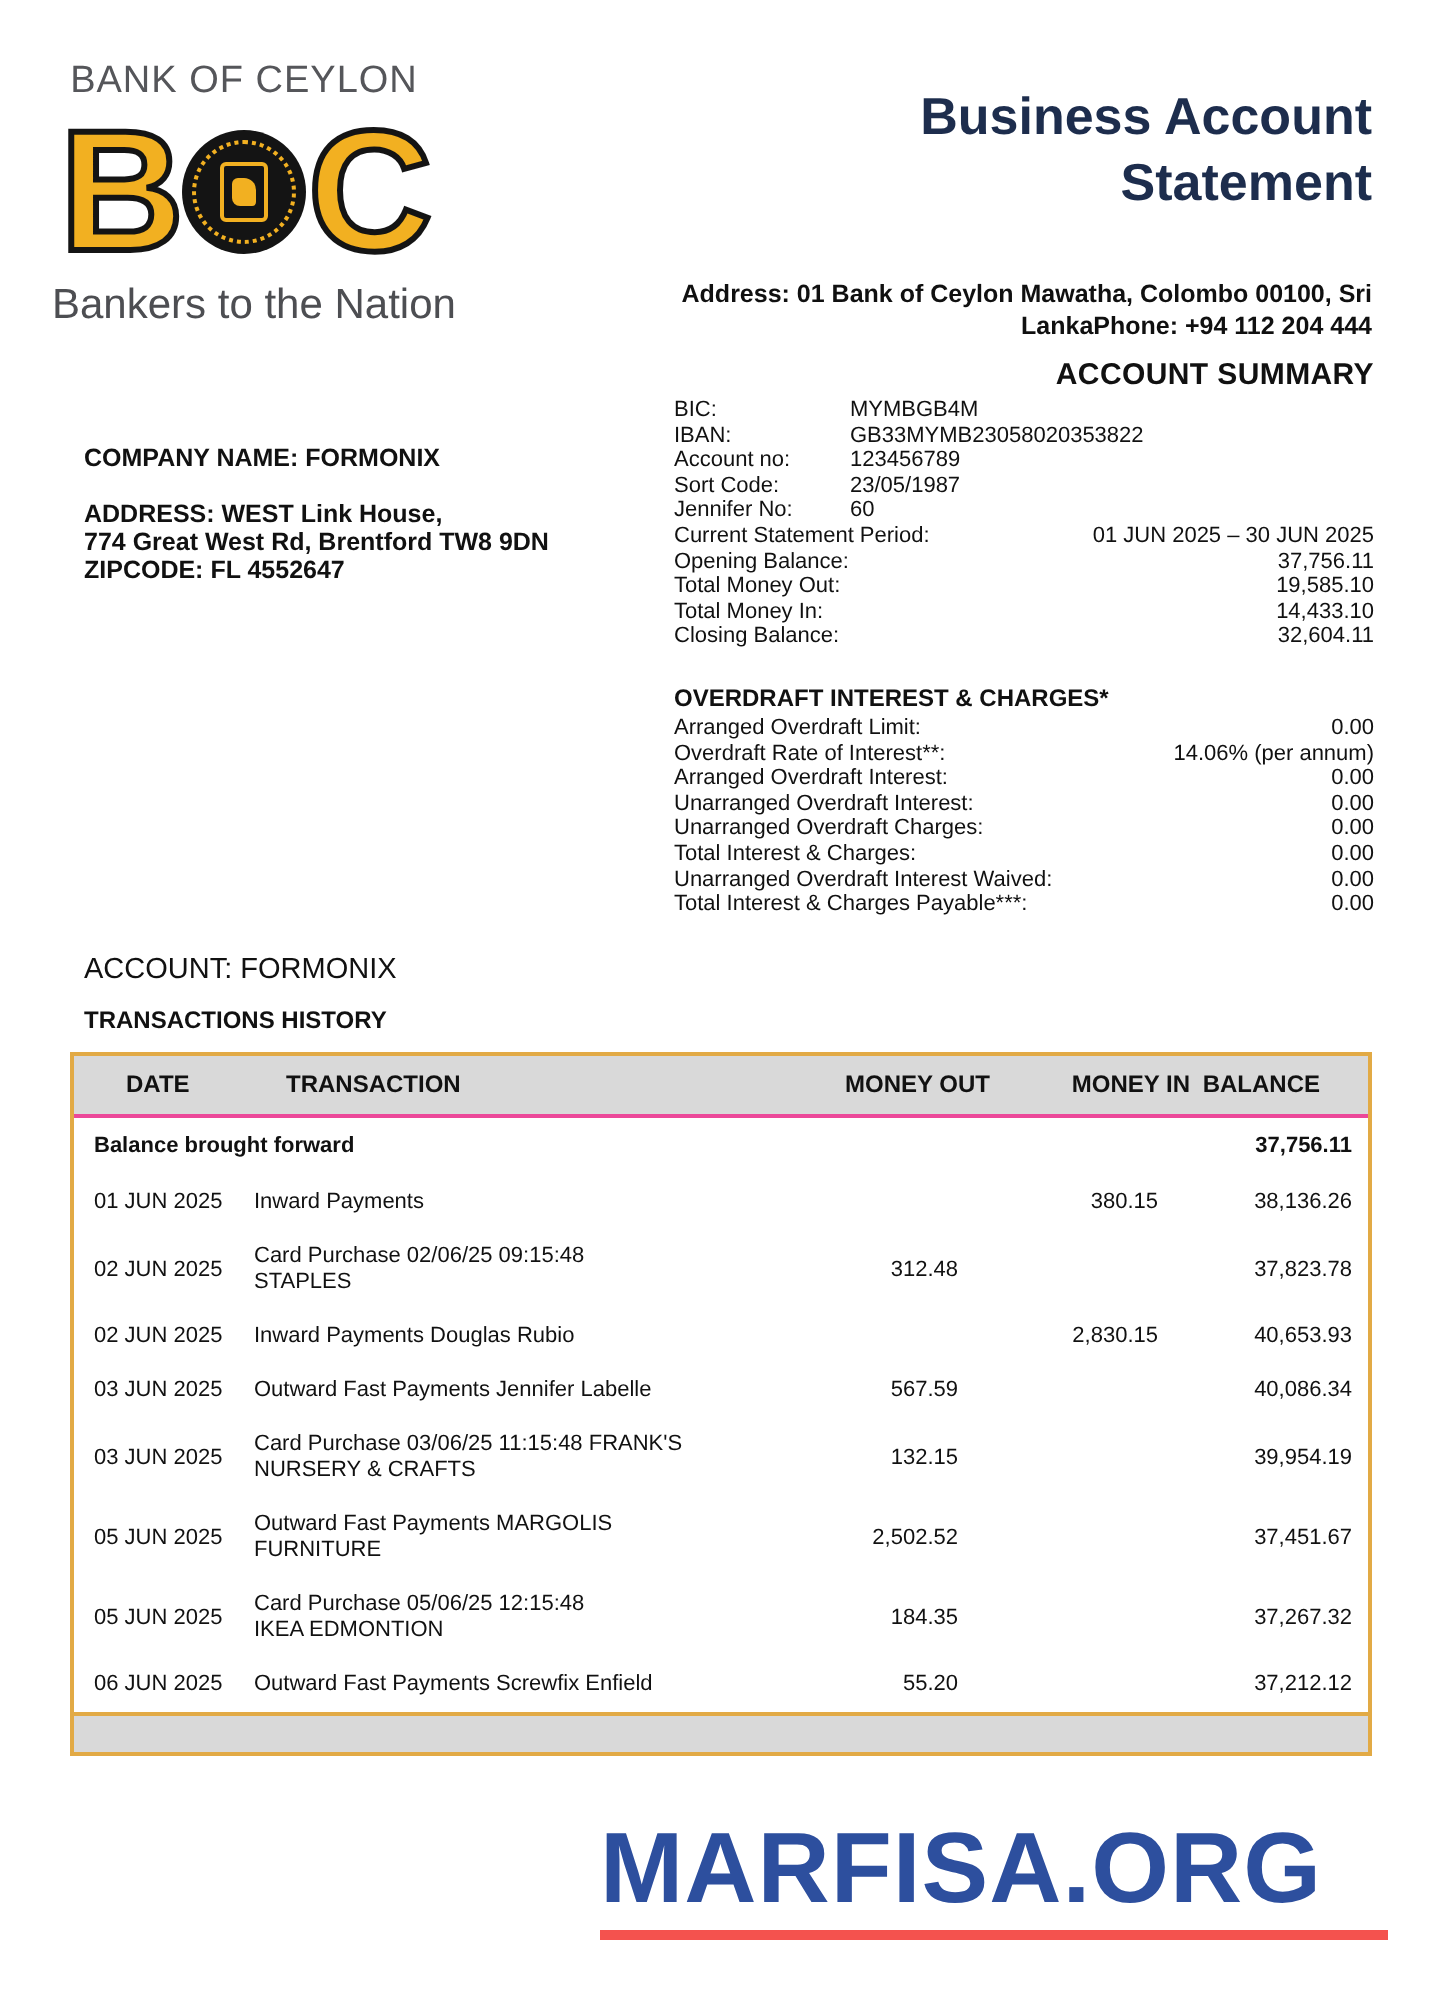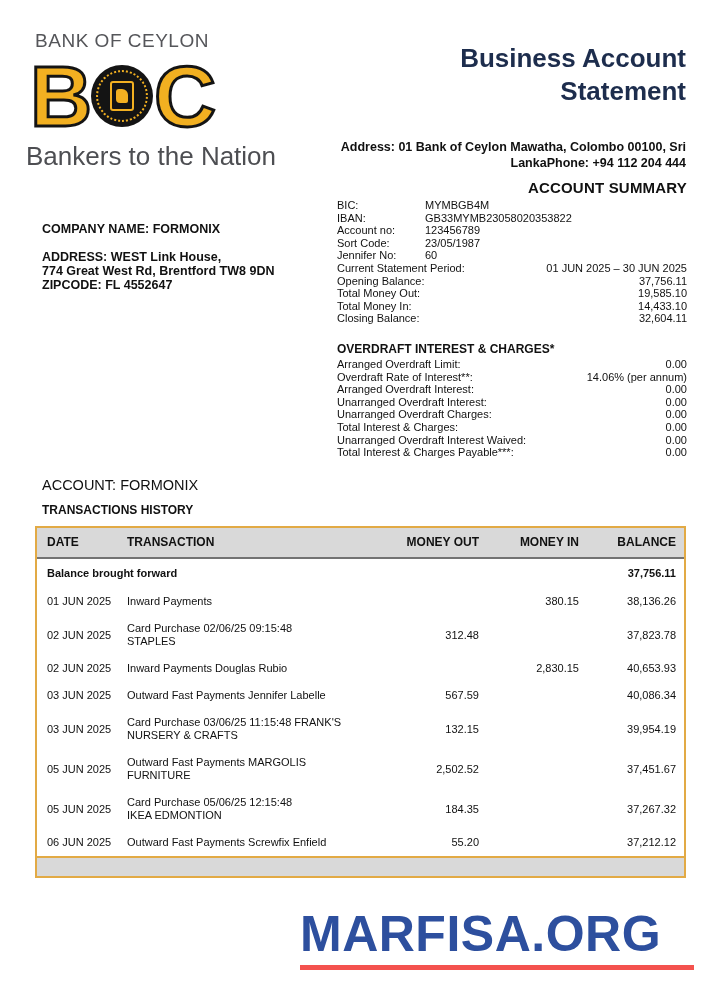--- a/index.html
+++ b/index.html
@@ -26,21 +26,21 @@
     border:2px dotted #f2b021;
   }
   .emblem-core {
     position:absolute; left:19px; top:16px; width:24px; height:30px;
     border:2px solid #f2b021; border-radius:3px;
   }
   .emblem-core::after {
     content:""; position:absolute; left:4px; top:6px; width:12px; height:14px;
     background:#f2b021; border-radius:3px 6px 2px 4px;
   }
-  .logo-tagline { font-size:26px; color:#4d4e52; margin-top:3px; white-space:nowrap; }
+  .logo-tagline { font-size:21px; color:#4d4e52; margin-top:3px; white-space:nowrap; }
 
   
   .doc-title {
     position:absolute; right:34px; top:42px; text-align:right;
     font-size:26px; font-weight:bold; color:#1d2d4d; line-height:1.25;
   }
   .hdr-address {
     position:absolute; right:34px; top:139px; text-align:right;
     font-size:12.5px; font-weight:bold; line-height:1.3; color:#101010;
   }
@@ -61,21 +61,21 @@
   .company-name { margin-bottom:14px; }
 
   
   .account-heading { position:absolute; left:42px; top:477px; font-size:14.5px; font-weight:normal; }
   .tx-heading { position:absolute; left:42px; top:503px; font-size:12px; font-weight:bold; }
 
   .tx-table { position:absolute; left:35px; top:526px; width:651px; border:2px solid #e2aa45; }
   .t-row { display:flex; align-items:center; font-size:11px; line-height:13px; }
   .t-head {
     background:#d9d9d9; font-weight:bold; font-size:12px;
-    border-bottom:2px solid #737373; padding:8px 0;
+    border-bottom:2px solid #ec4899; padding:8px 16px;
   }
   .t-body-row { padding:7px 0; }
   .c-date  { flex:0 0 90px;  padding-left:10px; }
   .c-desc  { flex:0 0 240px; white-space:pre-line; }
   .c-out   { flex:0 0 112px; text-align:right; }
   .c-in    { flex:0 0 100px; text-align:right; }
   .c-bal   { flex:1; text-align:right; padding-right:8px; }
   .t-bbf { font-weight:bold; padding:8px 0; }
   .t-footer { height:20px; background:#d9d9d9; border-top:2px solid #e2aa45; }
 

